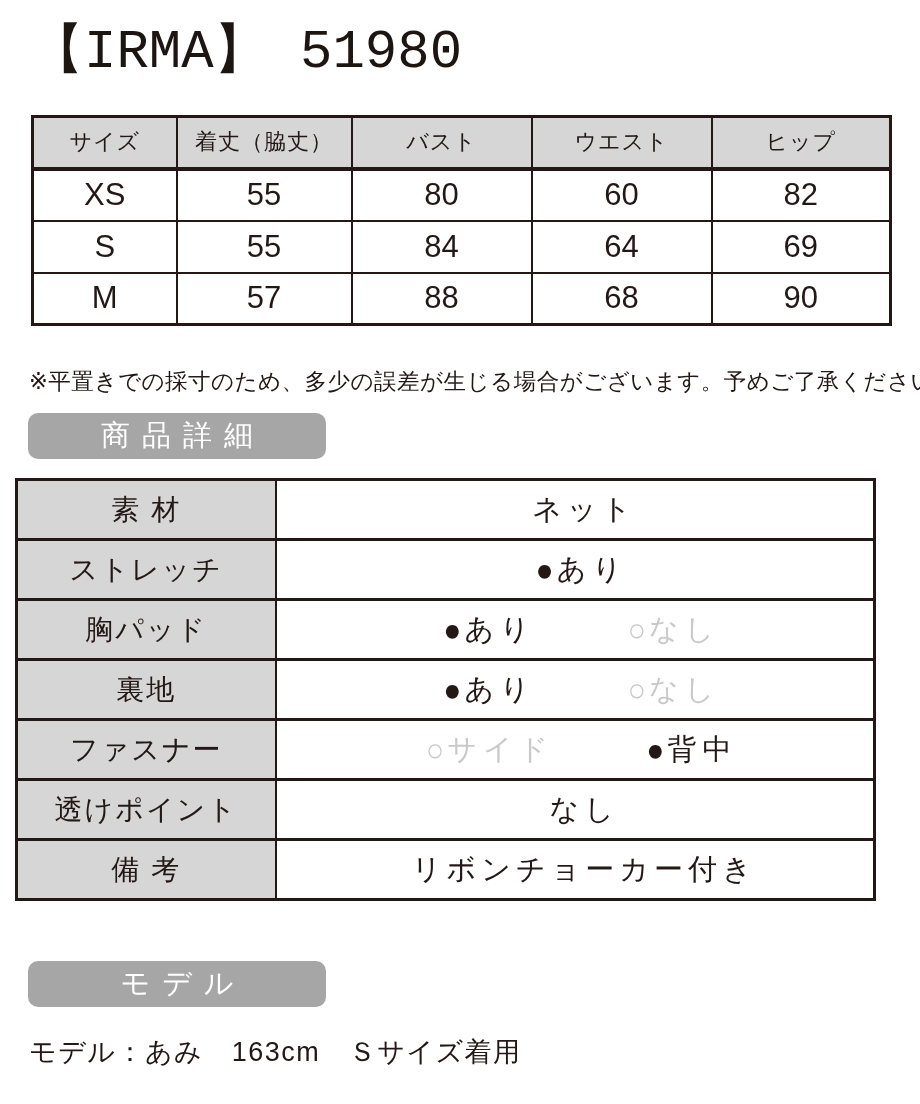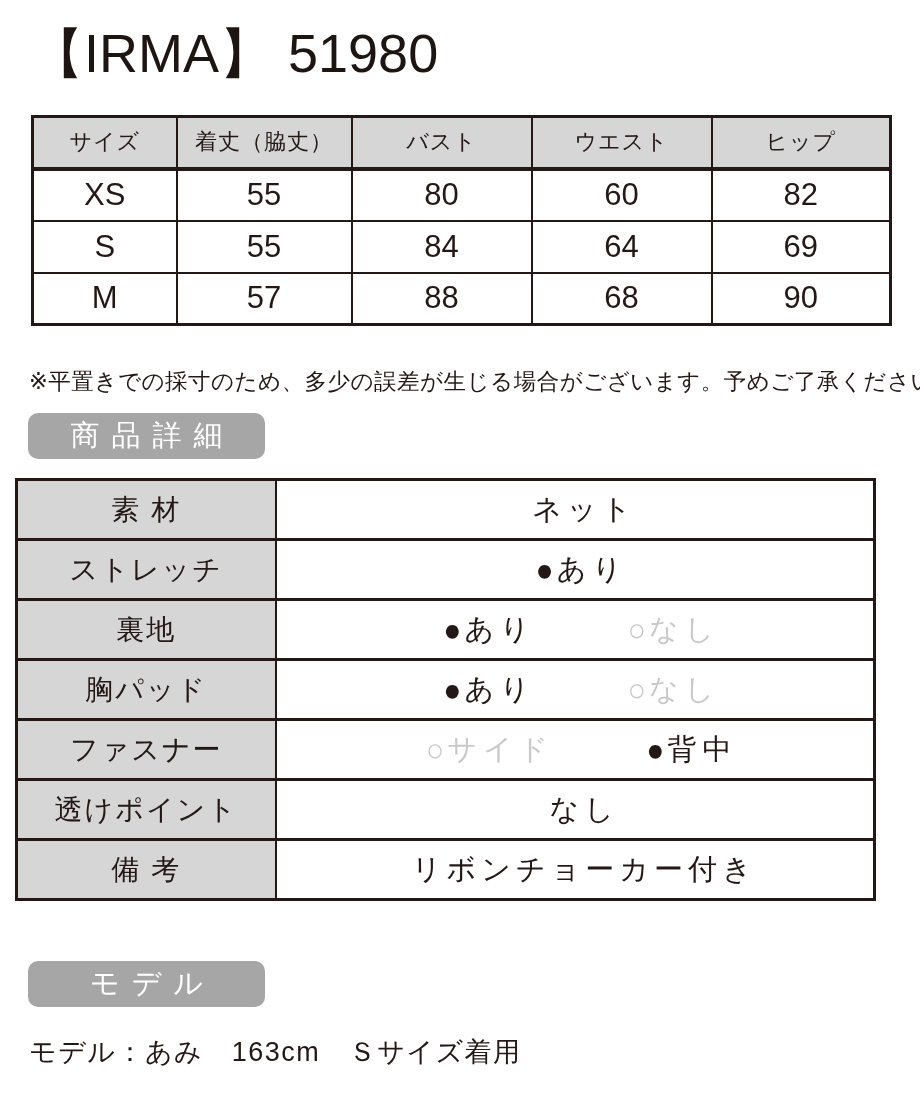--- a/index.html
+++ b/index.html
@@ -9,21 +9,21 @@
     background: #ffffff;
     color: #231815;
     font-family: "Liberation Sans", "DejaVu Sans", sans-serif;
     position: relative;
     overflow: hidden;
   }
 
   
   .title {
     position: absolute; left: 30px; top: 22px;
-    font-family: Liberation Sans, sans-serif;
+    font-family: Liberation Mono, monospace;
     font-size: 54px; line-height: 62px;
     color: #1d1512; white-space: nowrap;
   }
 
   
   .size-table-wrap { position: absolute; left: 31px; top: 115px; }
   table { border-collapse: collapse; table-layout: fixed; }
   .size-table { width: 858px; }
   .size-table th, .size-table td {
     border: 2px solid #231815;
@@ -41,21 +41,21 @@
   .size-table tbody td { height: 52px; font-size: 31px; background: #fff; }
 
   
   .note {
     position: absolute; left: 29px; top: 366px; width: 880px;
     font-size: 22.5px; letter-spacing: 0.5px; white-space: nowrap;
   }
 
   
   .badge {
-    position: absolute; left: 28px; width: 237px; height: 46px;
+    position: absolute; left: 28px; width: 298px; height: 46px;
     background: #a6a6a6; border-radius: 10px;
     color: #ffffff; font-size: 29px;
     letter-spacing: 12px; text-indent: 12px;
     display: flex; align-items: center; justify-content: center;
   }
   .badge-details { top: 413px; }
   .badge-model  { top: 961px; }
 
   
   .details-table-wrap { position: absolute; left: 15px; top: 478px; }
@@ -153,36 +153,36 @@
         <td class="dvalue">
           <div class="opts">
             <span class="opt sel">
                 <span class="dot">●</span>
                 <span>あり</span>
               </span>
           </div>
         </td>
       </tr>
       <tr>
-        <td class="dlabel">裏地</td>
+        <td class="dlabel">胸パッド</td>
         <td class="dvalue">
           <div class="opts">
             <span class="opt sel">
                 <span class="dot">●</span>
                 <span>あり</span>
               </span>
             <span class="opt un">
                 <span class="dot">○</span>
                 <span>なし</span>
               </span>
           </div>
         </td>
       </tr>
       <tr>
-        <td class="dlabel">胸パッド</td>
+        <td class="dlabel">裏地</td>
         <td class="dvalue">
           <div class="opts">
             <span class="opt sel">
                 <span class="dot">●</span>
                 <span>あり</span>
               </span>
             <span class="opt un">
                 <span class="dot">○</span>
                 <span>なし</span>
               </span>

